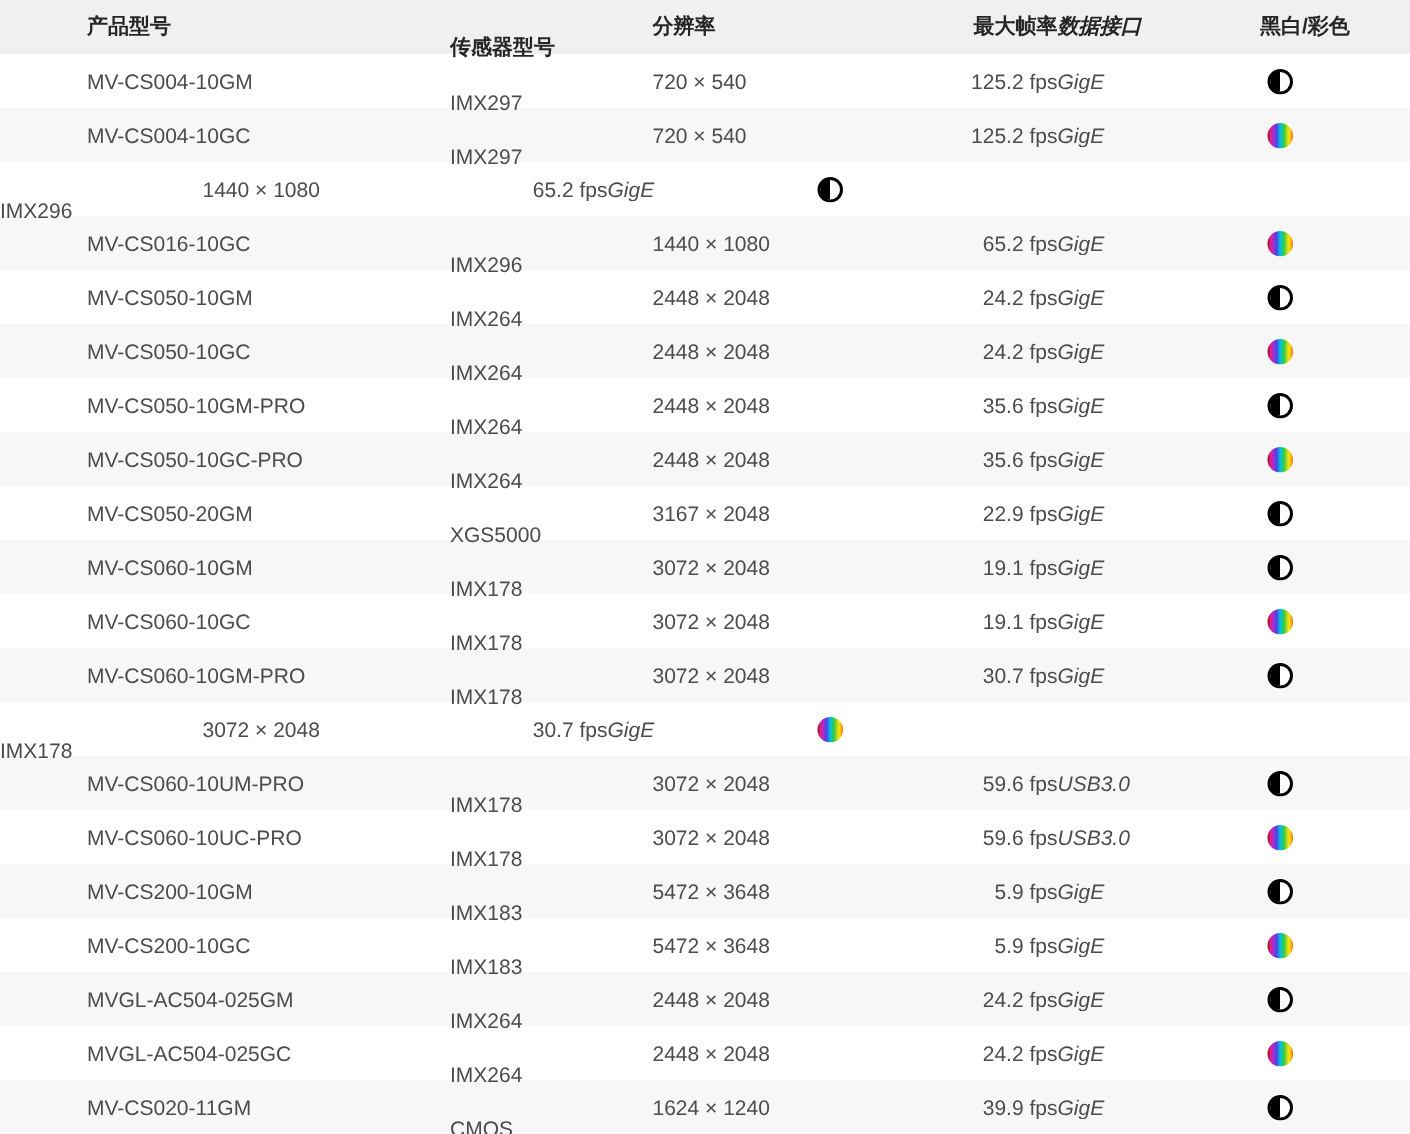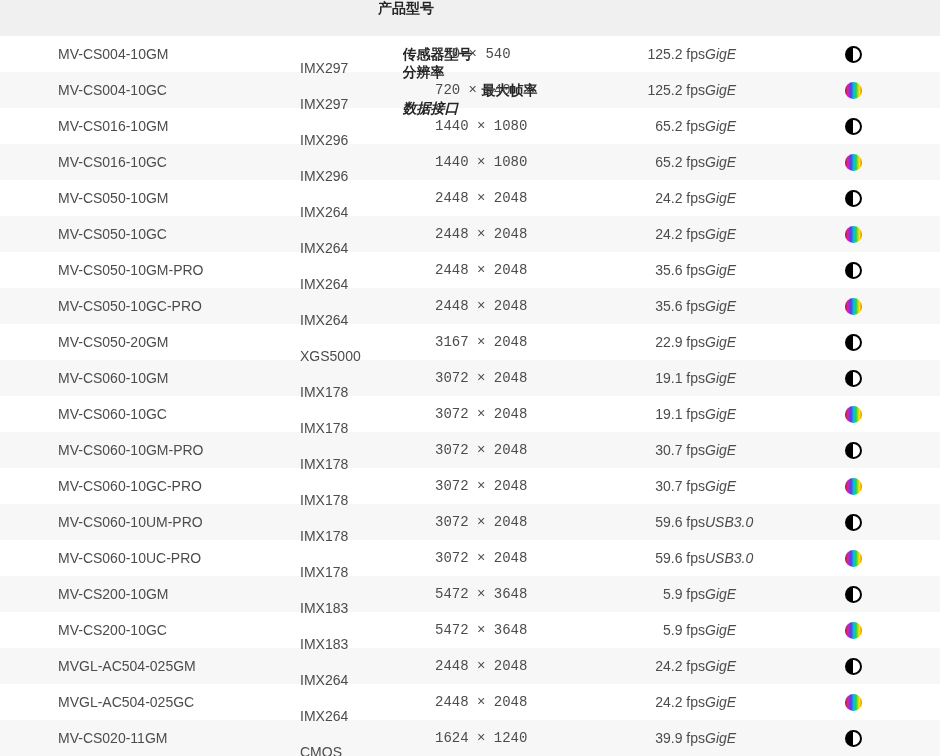--- a/index.html
+++ b/index.html
@@ -5,27 +5,27 @@
   html,body{margin:0;padding:0;}
   body{
     width:940px;height:756px;background:#fff;
     font-family:"Liberation Sans","DejaVu Sans",sans-serif;
     font-size:14px;color:var(--row-text,#4c4c4c);
   }
   .spec-table{width:940px;}
   .row{display:flex;height:36px;align-items:center;}
   .row.header{
     background:var(--header-bg,#f0f0f0);
-    font-weight:bold;color:var(--header-text,#262626);flex-direction:column;
+    font-weight:bold;color:var(--header-text,#262626);
   }
   .row.stripe{background:var(--stripe-bg,#f7f7f7);}
   .cell{flex:0 0 auto;white-space:nowrap;overflow:hidden;box-sizing:border-box;}
   .cell.model{width:300px;padding-left:58px;}
   .cell.sensor{width:135px;margin-top:28px;}
-  .cell.resolution{width:135px;font-family:Liberation Mono, monospace;}
+  .cell.resolution{width:135px;}
   .cell.max_fps{width:135px;text-align:right;}
   .cell.interface{width:135px;font-style:italic;}
   .cell.chroma{flex:1 1 auto;}
   .dot{
     display:inline-block;width:17px;height:17px;border-radius:50%;
     margin-left:5px;vertical-align:middle;box-sizing:border-box;
   }
   .dot.mono{
     border:2px solid #000;
     background:linear-gradient(90deg,#000 0 50%,#fff 50% 100%);
@@ -60,21 +60,20 @@
       </div>
       <div class="row stripe">
         <div class="cell model">MV-CS004-10GC</div>
         <div class="cell sensor">IMX297</div>
         <div class="cell resolution">720 × 540</div>
         <div class="cell max_fps">125.2 fps</div>
         <div class="cell interface">GigE</div>
         <div class="cell chroma"><span class="dot color"></span></div>
       </div>
       <div class="row">
-        <div class="cell model">MV-CS016-10GM</div>
         <div class="cell sensor">IMX296</div>
         <div class="cell resolution">1440 × 1080</div>
         <div class="cell max_fps">65.2 fps</div>
         <div class="cell interface">GigE</div>
         <div class="cell chroma"><span class="dot mono"></span></div>
       </div>
       <div class="row stripe">
         <div class="cell model">MV-CS016-10GC</div>
         <div class="cell sensor">IMX296</div>
         <div class="cell resolution">1440 × 1080</div>
@@ -140,21 +139,20 @@
       </div>
       <div class="row stripe">
         <div class="cell model">MV-CS060-10GM-PRO</div>
         <div class="cell sensor">IMX178</div>
         <div class="cell resolution">3072 × 2048</div>
         <div class="cell max_fps">30.7 fps</div>
         <div class="cell interface">GigE</div>
         <div class="cell chroma"><span class="dot mono"></span></div>
       </div>
       <div class="row">
-        <div class="cell model">MV-CS060-10GC-PRO</div>
         <div class="cell sensor">IMX178</div>
         <div class="cell resolution">3072 × 2048</div>
         <div class="cell max_fps">30.7 fps</div>
         <div class="cell interface">GigE</div>
         <div class="cell chroma"><span class="dot color"></span></div>
       </div>
       <div class="row stripe">
         <div class="cell model">MV-CS060-10UM-PRO</div>
         <div class="cell sensor">IMX178</div>
         <div class="cell resolution">3072 × 2048</div>

